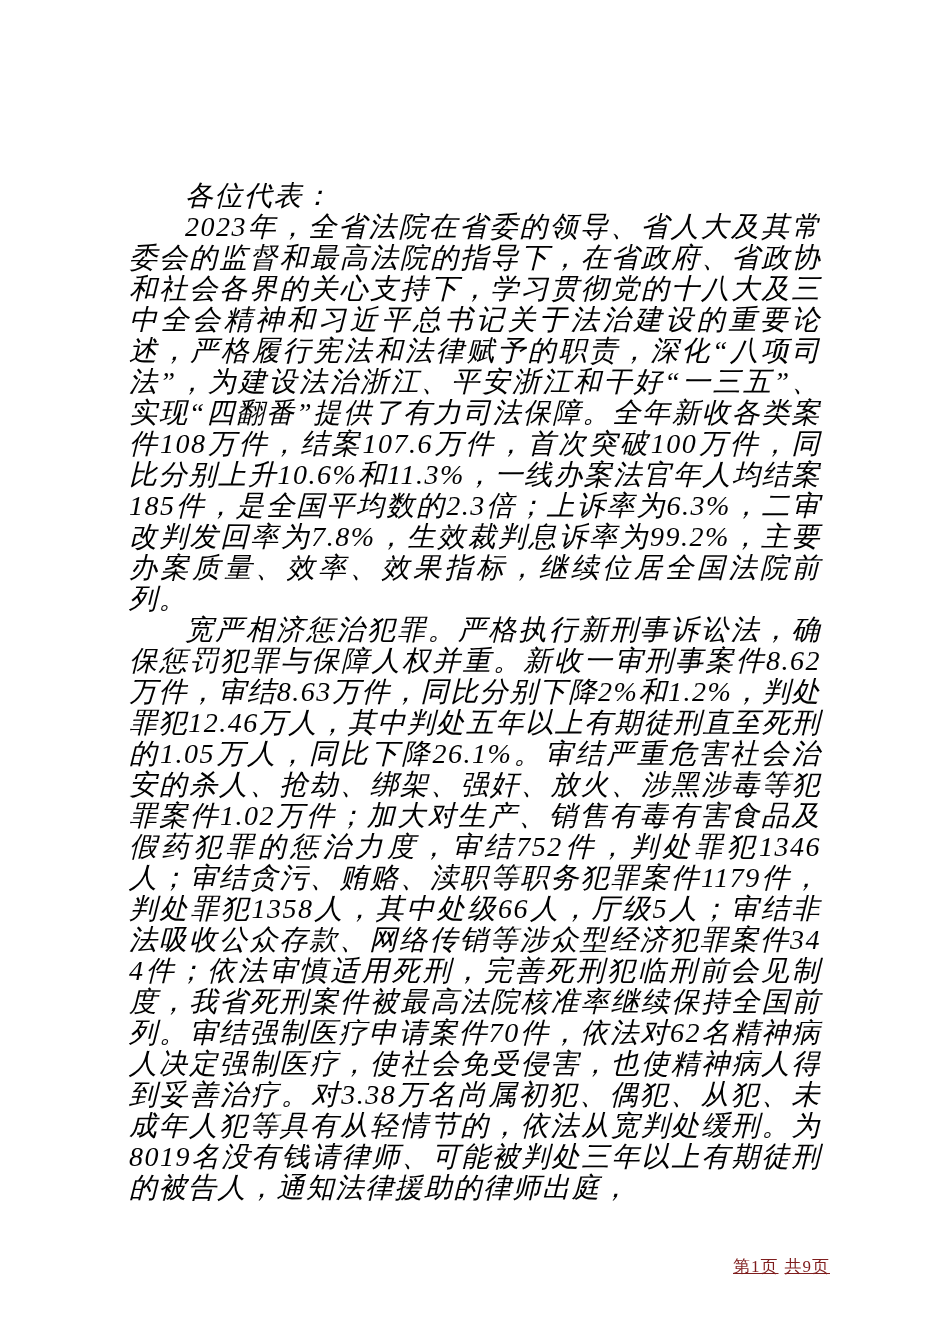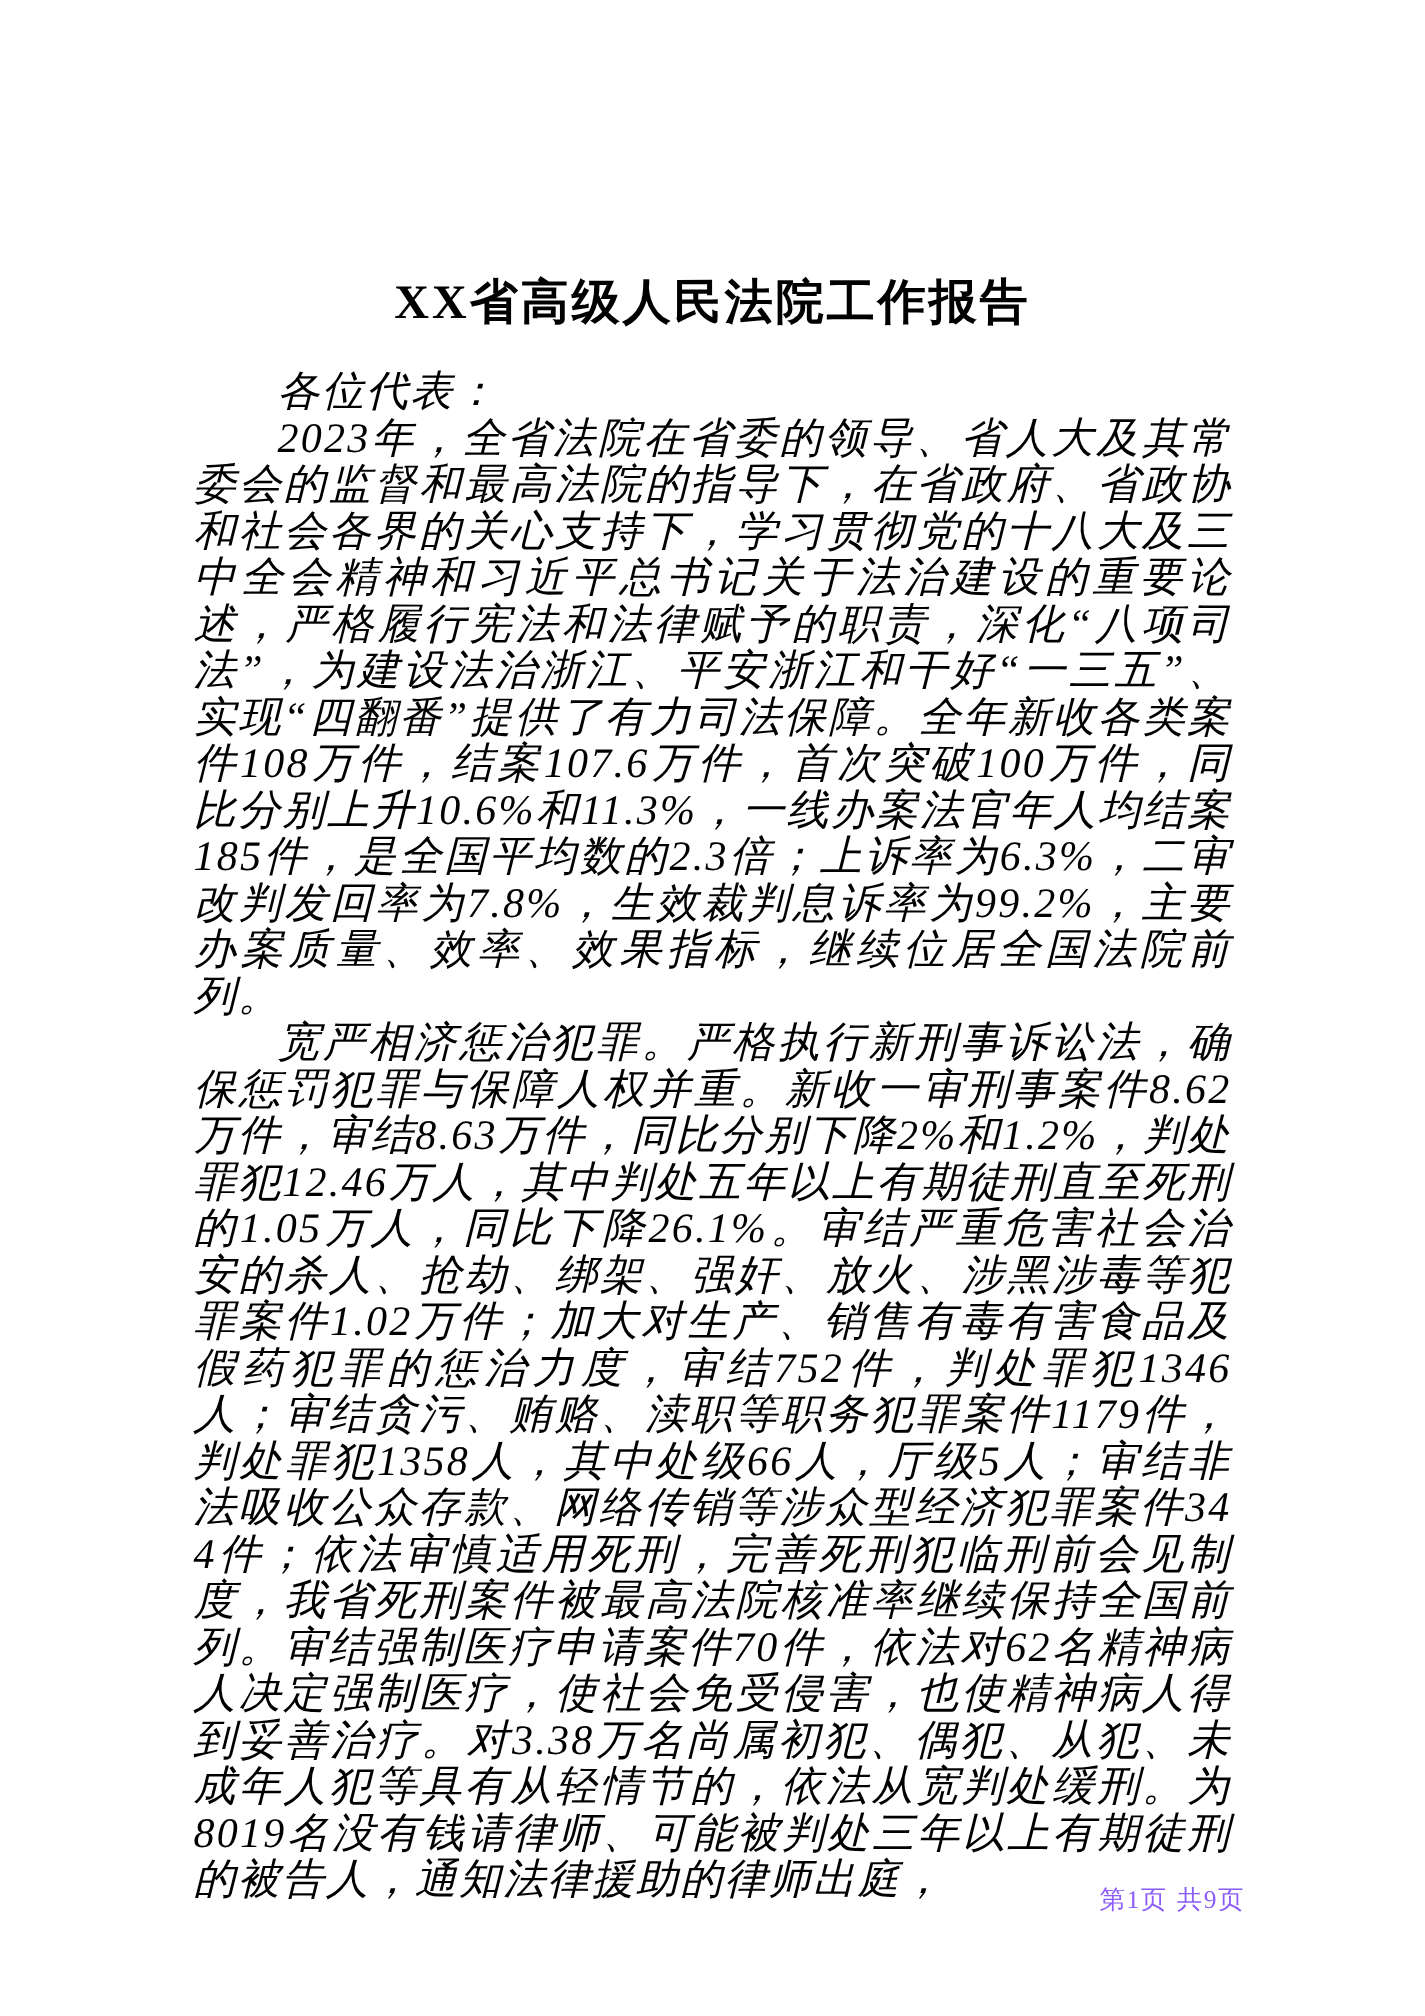--- a/index.html
+++ b/index.html
@@ -40,30 +40,30 @@
     margin: 0;
     word-break: break-all;
     font-style: italic;
   }
   .footer {
     position: absolute;
     right: 120px;
     bottom: 66px;
     font-size: 17px;
     letter-spacing: 1px;
-    color: #8b5cf6;
+    color: #7f1d1d;
+    text-decoration: underline;
   }
   .footer span { margin-left: 6px; }
 </style>
 </head>
 <body>
 
 <div class="page">
   <div class="content">
-    <h1 class="doc-title"><span>XX省高级人民法院工作报告</span></h1>
 
     <p class="para">各位代表：</p>
 
 
     <p class="para">2023年，全省法院在省委的领导、省人大及其常委会的监督和最高法院的指导下，在省政府、省政协和社会各界的关心支持下，学习贯彻党的十八大及三中全会精神和习近平总书记关于法治建设的重要论述，严格履行宪法和法律赋予的职责，深化“八项司法”，为建设法治浙江、平安浙江和干好“一三五”、实现“四翻番”提供了有力司法保障。全年新收各类案件108万件，结案107.6万件，首次突破100万件，同比分别上升10.6%和11.3%，一线办案法官年人均结案185件，是全国平均数的2.3倍；上诉率为6.3%，二审改判发回率为7.8%，生效裁判息诉率为99.2%，主要办案质量、效率、效果指标，继续位居全国法院前列。</p>
 
 
     <p class="para">宽严相济惩治犯罪。严格执行新刑事诉讼法，确保惩罚犯罪与保障人权并重。新收一审刑事案件8.62万件，审结8.63万件，同比分别下降2%和1.2%，判处罪犯12.46万人，其中判处五年以上有期徒刑直至死刑的1.05万人，同比下降26.1%。审结严重危害社会治安的杀人、抢劫、绑架、强奸、放火、涉黑涉毒等犯罪案件1.02万件；加大对生产、销售有毒有害食品及假药犯罪的惩治力度，审结752件，判处罪犯1346人；审结贪污、贿赂、渎职等职务犯罪案件1179件，判处罪犯1358人，其中处级66人，厅级5人；审结非法吸收公众存款、网络传销等涉众型经济犯罪案件344件；依法审慎适用死刑，完善死刑犯临刑前会见制度，我省死刑案件被最高法院核准率继续保持全国前列。审结强制医疗申请案件70件，依法对62名精神病人决定强制医疗，使社会免受侵害，也使精神病人得到妥善治疗。对3.38万名尚属初犯、偶犯、从犯、未成年人犯等具有从轻情节的，依法从宽判处缓刑。为8019名没有钱请律师、可能被判处三年以上有期徒刑的被告人，通知法律援助的律师出庭，</p>
   </div>
 

